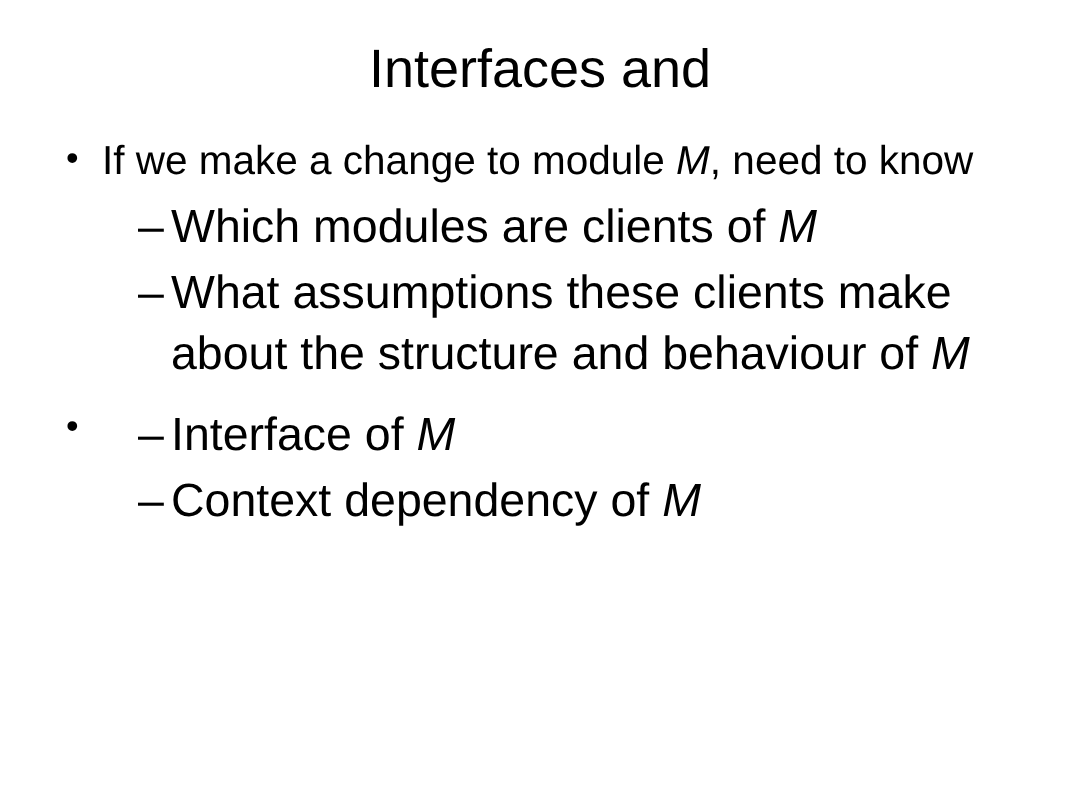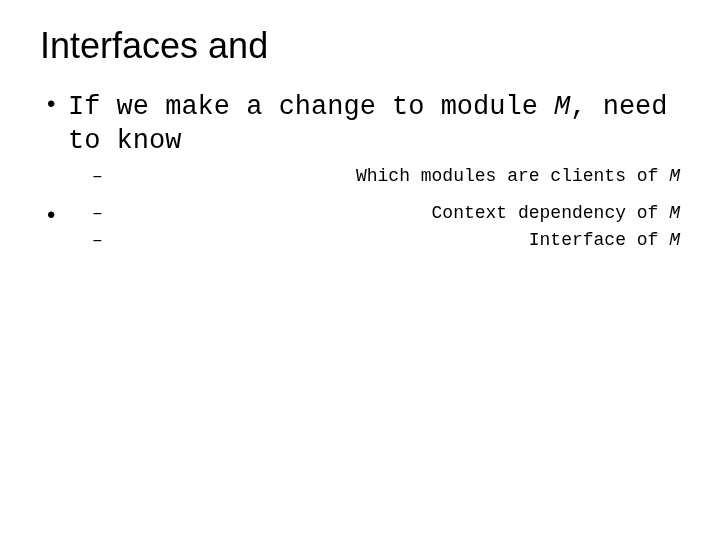--- a/index.html
+++ b/index.html
@@ -11,58 +11,56 @@
     font-family: Arial, Helvetica, sans-serif;
     color: #000;
   }
   .slide {
     width: 720px;
     height: 540px;
     box-sizing: border-box;
     padding: 18px 40px 0 40px;
   }
   .title {
-    text-align: left;
+    text-align: center;
     font-size: 36px;
     line-height: 1.2;
     margin: 6px 0 24px 0;
     font-weight: normal;
   }
   ul.level1 {
     list-style: none;
     padding: 0;
     margin: 0;
   }
   ul.level1 > li {
     position: relative;
     padding-left: 28px;
     font-size: 27px;
     line-height: 1.25;
     margin-bottom: 10px;
-    font-family: Liberation Mono, monospace;
   }
   ul.level1 > li::before {
     content: "•";
     position: absolute;
     left: 4px;
     top: 0;
     font-size: 24px;
   }
   ul.level2 {
     list-style: none;
     padding: 0;
     margin: 6px 0 14px 0;
   }
   ul.level2 > li {
     position: relative;
     padding-left: 46px;
-    font-size: 18px;
+    font-size: 31px;
     line-height: 1.3;
     margin-bottom: 4px;
-    text-align: right;
   }
   ul.level2 > li::before {
     content: "–";
     position: absolute;
     left: 24px;
     top: 0;
   }
   .ital { font-style: italic; }
 </style>
 </head>
@@ -75,27 +73,30 @@
 
   <ul class="level1">
     <li>
       <span>
         <span>If we make a change to module </span><span class="ital">M</span><span>, need to know</span>
       </span>
       <ul class="level2">
         <li>
           <span>Which modules are clients of </span><span class="ital">M</span><span></span>
         </li>
+        <li>
+          <span>What assumptions these clients make about the structure and behaviour of </span><span class="ital">M</span><span></span>
+        </li>
       </ul>
     </li>
 
     <li>
       <ul class="level2">
         <li>
-          <span>Context dependency of </span><span class="ital">M</span><span></span>
+          <span>Interface of </span><span class="ital">M</span><span></span>
         </li>
         <li>
-          <span>Interface of </span><span class="ital">M</span><span></span>
+          <span>Context dependency of </span><span class="ital">M</span><span></span>
         </li>
       </ul>
     </li>
   </ul>
 </div>
 
 </body></html>

